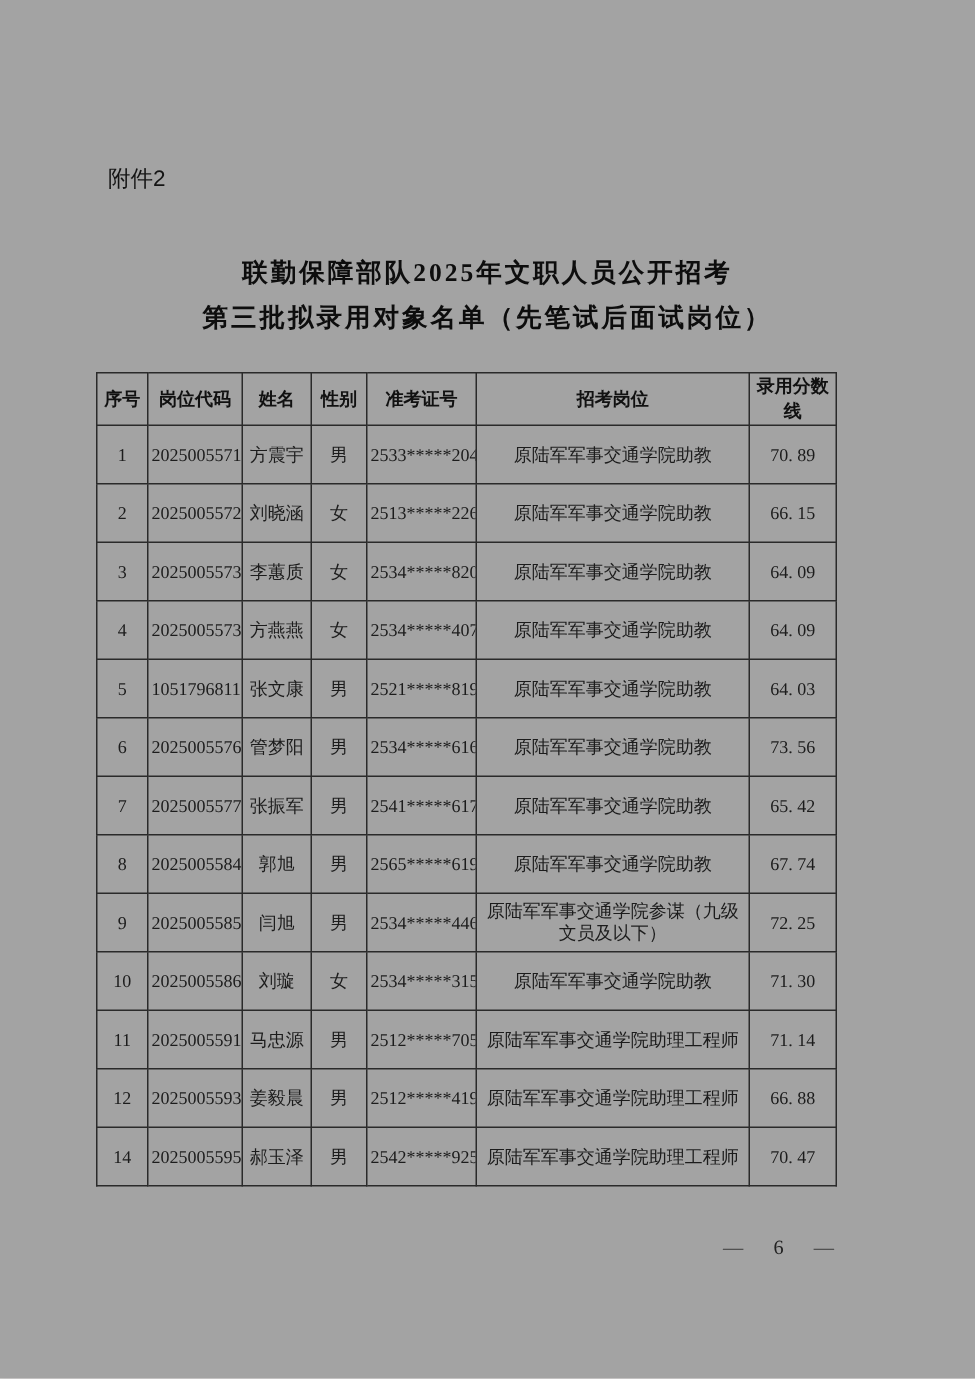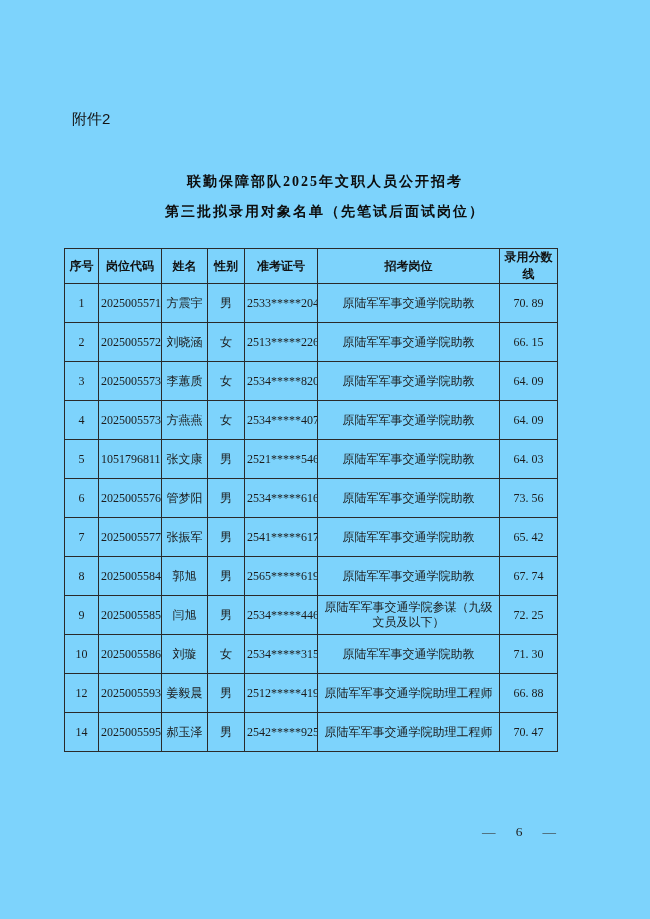--- a/index.html
+++ b/index.html
@@ -1,35 +1,35 @@
 <!DOCTYPE html>
 <html><head>
 <meta charset="utf-8">
 <style>
   html,body { margin:0; padding:0; background:#e9e8e5; }
   .page {
     position:relative;
     width:650px; height:919px;
     margin:0 auto;
-    background:#7dd3fc;
+    background:#a3a3a3;
     color:#1f1f1f;
     font-family:"Liberation Serif","DejaVu Serif",serif;
     overflow:hidden;
     box-shadow:0 0 4px rgba(0,0,0,.15);
   }
   .attachment {
     position:absolute; left:72px; top:110px;
     font-family:"Liberation Sans","DejaVu Sans",sans-serif;
     font-size:15px; color:#141414;
   }
   .title {
     position:absolute; top:167px; left:0; width:650px;
     text-align:center;
     font-weight:bold;
-    font-size:14px;
+    font-size:17px;
     line-height:30px;
     letter-spacing:2px;
     color:#0d0d0d;
     font-family:"Liberation Serif","DejaVu Serif",serif;
   }
   table.roster {
     position:absolute; left:64px; top:248px;
     border-collapse:collapse;
     table-layout:fixed;
     width:493px;
@@ -136,21 +136,21 @@
           <td>女</td>
           <td>2534*****407</td>
           <td class="post">原陆军军事交通学院助教</td>
           <td>64. 09</td>
         </tr>
         <tr>
           <td>5</td>
           <td>1051796811</td>
           <td>张文康</td>
           <td>男</td>
-          <td>2521*****546</td>
+          <td>2521*****819</td>
           <td class="post">原陆军军事交通学院助教</td>
           <td>64. 03</td>
         </tr>
         <tr>
           <td>6</td>
           <td>2025005576</td>
           <td>管梦阳</td>
           <td>男</td>
           <td>2534*****616</td>
           <td class="post">原陆军军事交通学院助教</td>
@@ -184,20 +184,29 @@
           <td>72. 25</td>
         </tr>
         <tr>
           <td>10</td>
           <td>2025005586</td>
           <td>刘璇</td>
           <td>女</td>
           <td>2534*****315</td>
           <td class="post">原陆军军事交通学院助教</td>
           <td>71. 30</td>
+        </tr>
+        <tr>
+          <td>11</td>
+          <td>2025005591</td>
+          <td>马忠源</td>
+          <td>男</td>
+          <td>2512*****705</td>
+          <td class="post">原陆军军事交通学院助理工程师</td>
+          <td>71. 14</td>
         </tr>
         <tr>
           <td>12</td>
           <td>2025005593</td>
           <td>姜毅晨</td>
           <td>男</td>
           <td>2512*****419</td>
           <td class="post">原陆军军事交通学院助理工程师</td>
           <td>66. 88</td>
         </tr>

